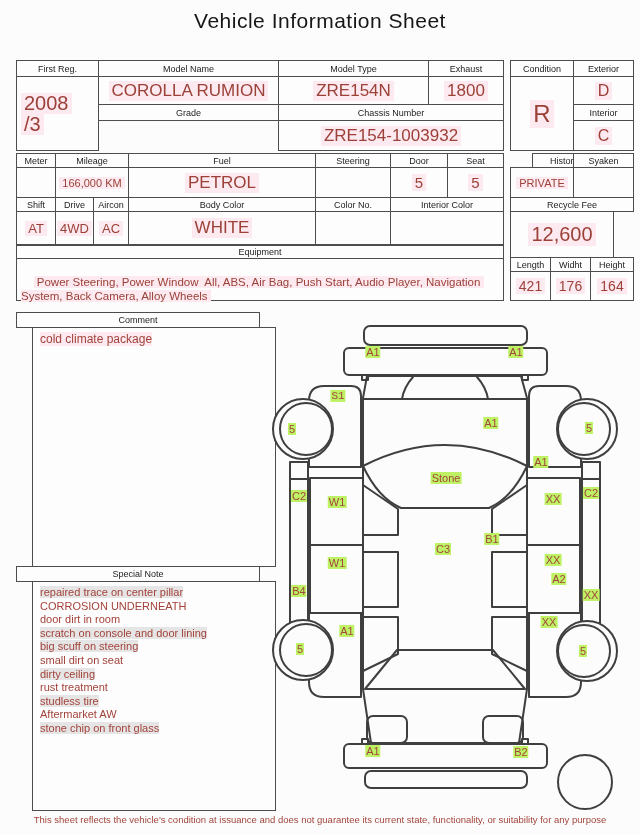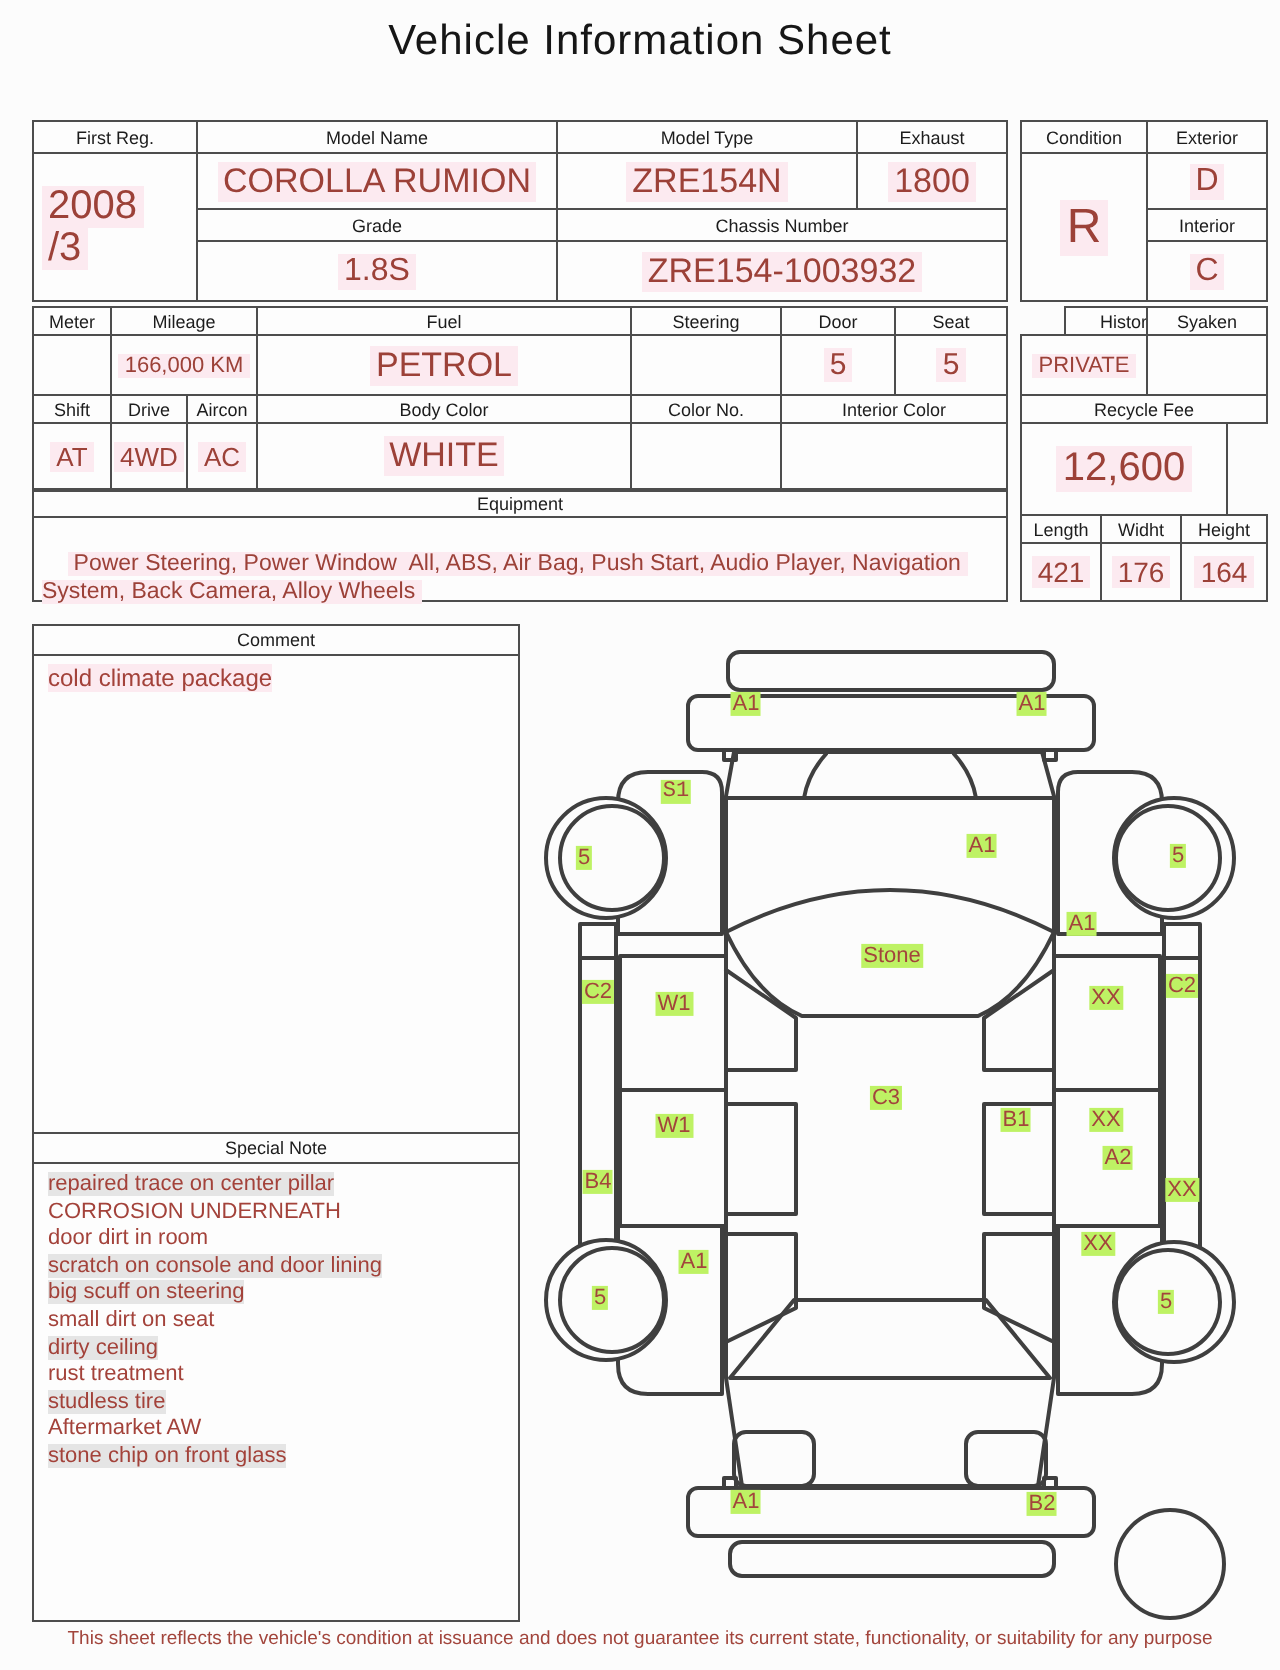--- a/index.html
+++ b/index.html
@@ -14,21 +14,21 @@
   .v{background:#fceaf0;padding:0 3px;white-space:pre;}
   .val-left{justify-content:flex-start;padding-left:4px;}
   .firstreg{flex-direction:column;align-items:flex-start;justify-content:center;
             font-size:20px;line-height:1.05;}
   .textbox{display:block;color:#9c4138;}
   .eq-text{font-size:11.5px;line-height:1.22;padding:2px 4px;white-space:pre-wrap;}
   .note-line{font-size:11px;line-height:13.6px;color:#a3423a;white-space:nowrap;}
   .note-line.hl .t{background:#e5e5e5;}
   .comment-line{font-size:12px;line-height:15px;color:#a3423a;}
   .comment-line.hl .t{background:#fceaf0;}
-  .list-pad{padding:4px 7px;}
+  .list-pad{padding:4px 7px;margin-left:16px;}
   svg.diagram{position:absolute;left:0;top:0;pointer-events:none;}
   .diagram path,.diagram rect,.diagram circle,.diagram line{fill:none;stroke:#3f3f3f;
       stroke-width:2;stroke-linejoin:round;stroke-linecap:round;}
   .diagram .wheel{fill:#fcfcfc;}
   .dlabel{position:absolute;transform:translate(-50%,-50%);font-size:11px;line-height:1.1;
           color:#a2453c;background:#bef264;padding:0 1px;white-space:nowrap;}
   .footer{position:absolute;left:0;top:814px;width:100%;text-align:center;
           font-size:9.5px;color:#a2453c;}
 </style>
 </head>
@@ -49,23 +49,20 @@
   </div>
   <div class="cell label" style="left:278px;top:60px;width:151px;height:17px">Model Type</div>
   <div class="cell val" style="left:278px;top:76px;width:151px;height:29px;font-size:17px">
     <span class="v">ZRE154N</span>
   </div>
   <div class="cell label" style="left:428px;top:60px;width:76px;height:17px">Exhaust</div>
   <div class="cell val" style="left:428px;top:76px;width:76px;height:29px;font-size:17px">
     <span class="v">1800</span>
   </div>
   <div class="cell label" style="left:98px;top:104px;width:181px;height:17px">Grade</div>
-  <div class="cell val" style="left:98px;top:120px;width:181px;height:31px;font-size:16px">
-    <span class="v">1.8S</span>
-  </div>
   <div class="cell label" style="left:278px;top:104px;width:226px;height:17px">Chassis Number</div>
   <div class="cell val" style="left:278px;top:120px;width:226px;height:31px;font-size:17px">
     <span class="v">ZRE154-1003932</span>
   </div>
 
   <div class="cell label" style="left:510px;top:60px;width:64px;height:17px">Condition</div>
   <div class="cell val" style="left:510px;top:76px;width:64px;height:75px;font-size:24px">
     <span class="v">R</span>
   </div>
   <div class="cell label" style="left:573px;top:60px;width:61px;height:17px">Exterior</div>
@@ -235,21 +232,21 @@
       <span class="dlabel" style="left: 338px; top: 396px; font-family: Liberation Mono, monospace;">S1</span>
       <span class="dlabel" style="left: 292px; top: 429px;">5</span>
       <span class="dlabel" style="left: 589px; top: 428px;">5</span>
       <span class="dlabel" style="left: 491px; top: 423px;">A1</span>
       <span class="dlabel" style="left: 446px; top: 478px;">Stone</span>
       <span class="dlabel" style="left: 541px; top: 462px;">A1</span>
       <span class="dlabel" style="left: 299px; top: 496px;">C2</span>
       <span class="dlabel" style="left: 337px; top: 502px;">W1</span>
       <span class="dlabel" style="left: 553px; top: 499px;">XX</span>
       <span class="dlabel" style="left: 591px; top: 493px;">C2</span>
-      <span class="dlabel" style="left: 508px; top: 539px; margin-top: 21px;">B1</span>
+      <span class="dlabel" style="left: 492px; top: 539px;">B1</span>
       <span class="dlabel" style="left: 443px; top: 549px;">C3</span>
       <span class="dlabel" style="left: 337px; top: 563px;">W1</span>
       <span class="dlabel" style="left: 553px; top: 560px;">XX</span>
       <span class="dlabel" style="left: 559px; top: 579px;">A2</span>
       <span class="dlabel" style="left: 299px; top: 591px;">B4</span>
       <span class="dlabel" style="left: 591px; top: 595px;">XX</span>
       <span class="dlabel" style="left: 549px; top: 622px;">XX</span>
       <span class="dlabel" style="left: 347px; top: 631px;">A1</span>
       <span class="dlabel" style="left: 300px; top: 649px;">5</span>
       <span class="dlabel" style="left: 583px; top: 651px;">5</span>

